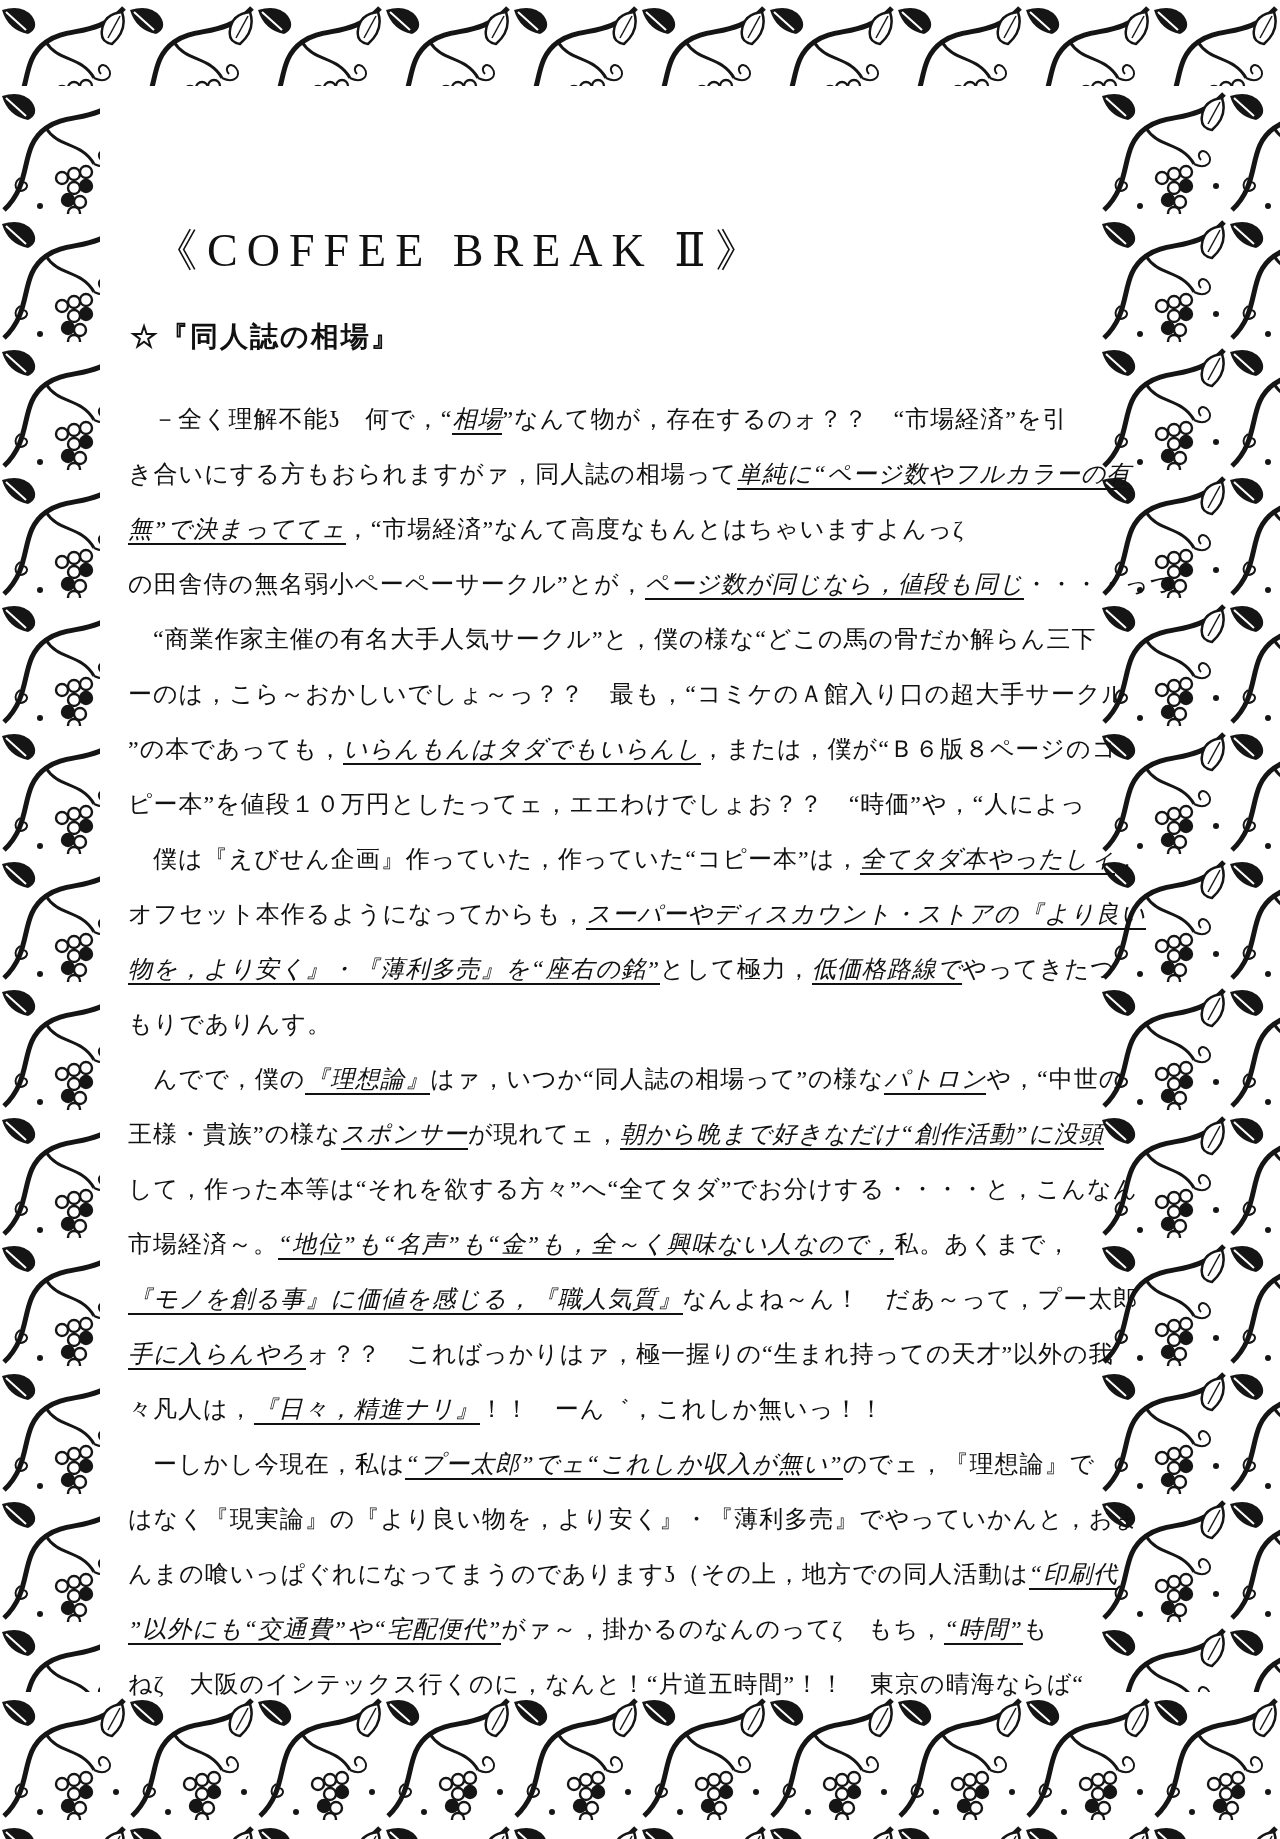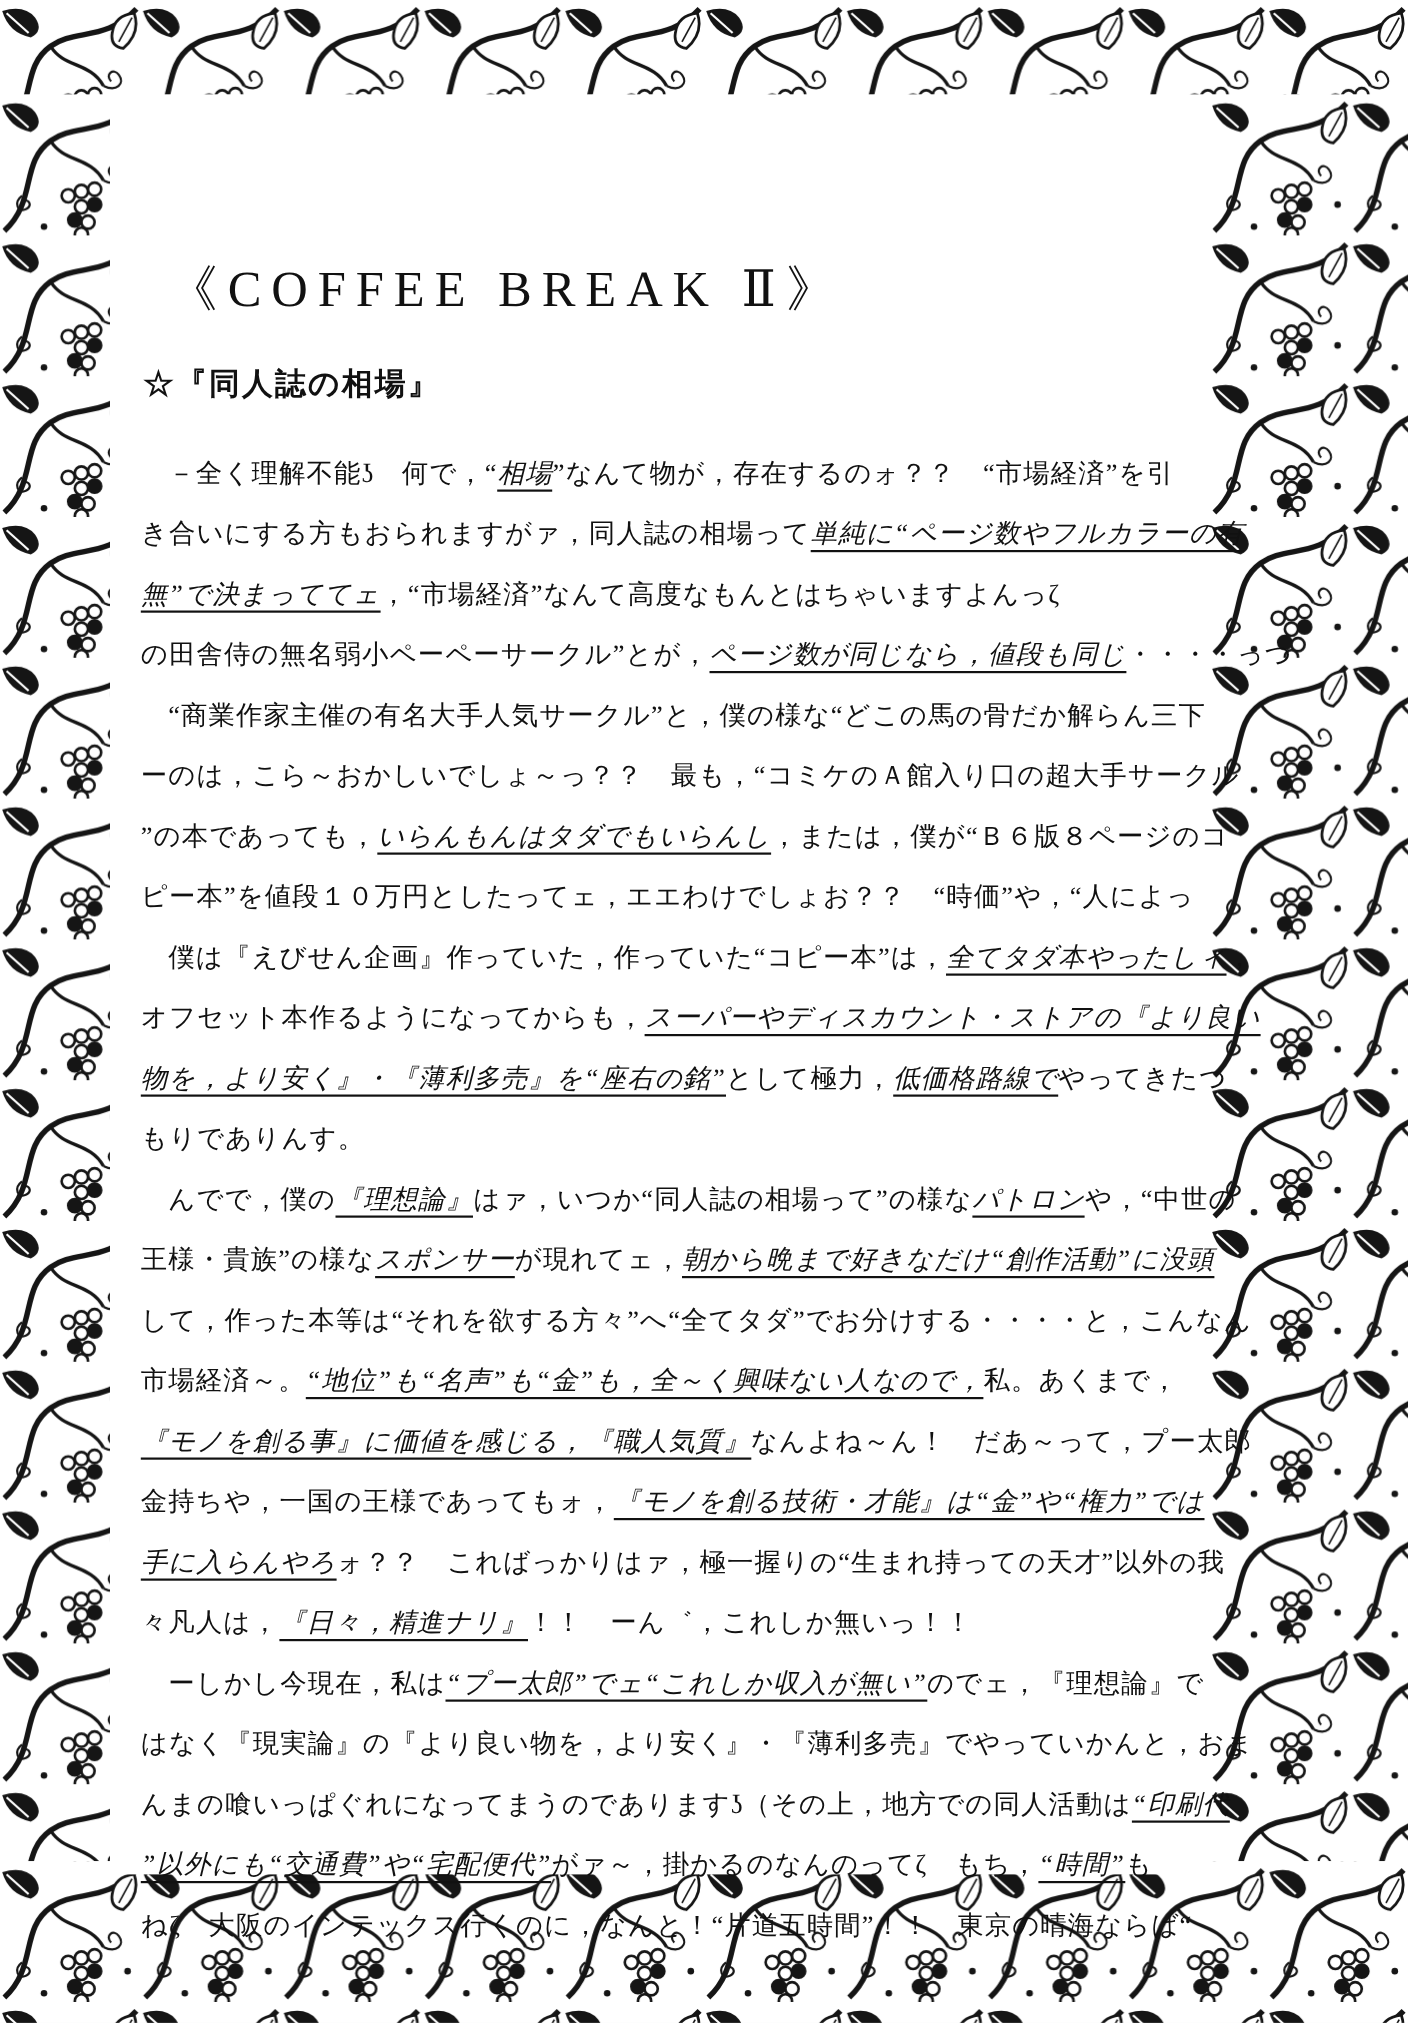--- a/index.html
+++ b/index.html
@@ -3,21 +3,21 @@
 <meta charset="utf-8">
 <style>
   html,body{margin:0;padding:0;background:#e8e8e8;}
   .page{position:relative;width:1280px;height:1839px;background:#ffffff;margin:0 auto;overflow:hidden;
         font-family:"Liberation Serif","DejaVu Serif",serif;color:#111;}
   .border-strip{position:absolute;line-height:0;}
   .border-top{left:0;top:0;}
   .border-bottom{left:0;bottom:0;}
   .border-left{left:0;top:86px;}
   .border-right{right:0;top:86px;}
-  .sheet{position:absolute;left:100px;top:98px;width:1000px;height:1606px;background:#fff;}
+  .sheet{position:absolute;left:100px;top:86px;width:1000px;height:1606px;background:#fff;}
   .title{margin:134px 0 0 52px;font-size:46px;letter-spacing:9px;font-weight:normal;white-space:pre;}
   .subtitle{margin:36px 0 0 30px;font-size:28px;font-weight:bold;letter-spacing:2px;white-space:pre;}
   .bodytext{margin:36px 0 0 28px;font-size:24px;}
   .tline{height:55px;line-height:55px;white-space:pre;letter-spacing:1px;}
   .ul{border-bottom:2.5px solid #111;padding-bottom:1px;font-style:italic;}
   svg .ink{stroke:#151515;}
 </style>
 </head>
 <body>
 
@@ -157,21 +157,20 @@
         <div class="tline"><span>ピー本”を値段１０万円としたってェ，エエわけでしょお？？　“時価”や，“人によっ</span></div>
         <div class="tline"><span>　僕は『えびせん企画』作っていた，作っていた“コピー本”は，</span><span class="ul">全てタダ本やったしィ</span><span>，</span></div>
         <div class="tline"><span>オフセット本作るようになってからも，</span><span class="ul">スーパーやディスカウント・ストアの『より良い</span></div>
         <div class="tline"><span class="ul">物を，より安く』・『薄利多売』を“座右の銘”</span><span>として極力，</span><span class="ul">低価格路線で</span><span>やってきたつ</span></div>
         <div class="tline"><span>もりでありんす。</span></div>
         <div class="tline"><span>　んでで，僕の</span><span class="ul">『理想論』</span><span>はァ，いつか“同人誌の相場って”の様な</span><span class="ul">パトロン</span><span>や，“中世の</span></div>
         <div class="tline"><span>王様・貴族”の様な</span><span class="ul">スポンサー</span><span>が現れてェ，</span><span class="ul">朝から晩まで好きなだけ“創作活動”に没頭</span></div>
         <div class="tline"><span>して，作った本等は“それを欲する方々”へ“全てタダ”でお分けする・・・・と，こんなん</span></div>
         <div class="tline"><span>市場経済～。</span><span class="ul">“地位”も“名声”も“金”も，全～く興味ない人なので，</span><span>私。あくまで，</span></div>
         <div class="tline"><span class="ul">『モノを創る事』に価値を感じる，『職人気質』</span><span>なんよね～ん！　だあ～って，プー太郎</span></div>
-        <div class="tline"><span>金持ちや，一国の王様であってもォ，</span><span class="ul">『モノを創る技術・才能』は“金”や“権力”では</span></div>
         <div class="tline"><span class="ul">手に入らんやろ</span><span>ォ？？　こればっかりはァ，極一握りの“生まれ持っての天才”以外の我</span></div>
         <div class="tline"><span>々凡人は，</span><span class="ul">『日々，精進ナリ』</span><span>！！　ーん゛，これしか無いっ！！</span></div>
         <div class="tline"><span>　ーしかし今現在，私は</span><span class="ul">“プー太郎”でェ“これしか収入が無い”</span><span>のでェ，『理想論』で</span></div>
         <div class="tline"><span>はなく『現実論』の『より良い物を，より安く』・『薄利多売』でやっていかんと，おま</span></div>
         <div class="tline"><span>んまの喰いっぱぐれになってまうのでありますʖ（その上，地方での同人活動は</span><span class="ul">“印刷代</span></div>
         <div class="tline"><span class="ul">”以外にも“交通費”や“宅配便代”</span><span>がァ～，掛かるのなんのってζ　もち，</span><span class="ul">“時間”</span><span>も</span></div>
         <div class="tline"><span>ねζ　大阪のインテックス行くのに，なんと！“片道五時間”！！　東京の晴海ならば“</span></div>
       </div>
   </div>
 

